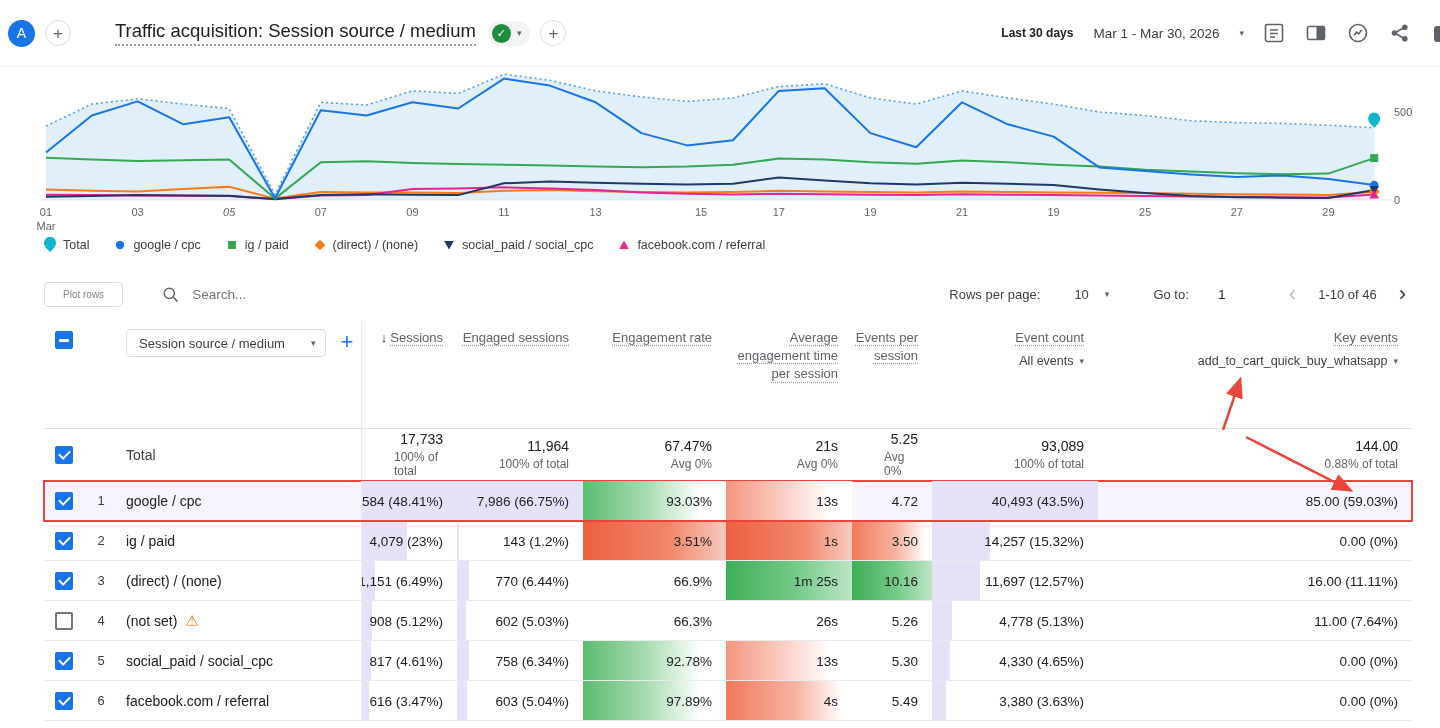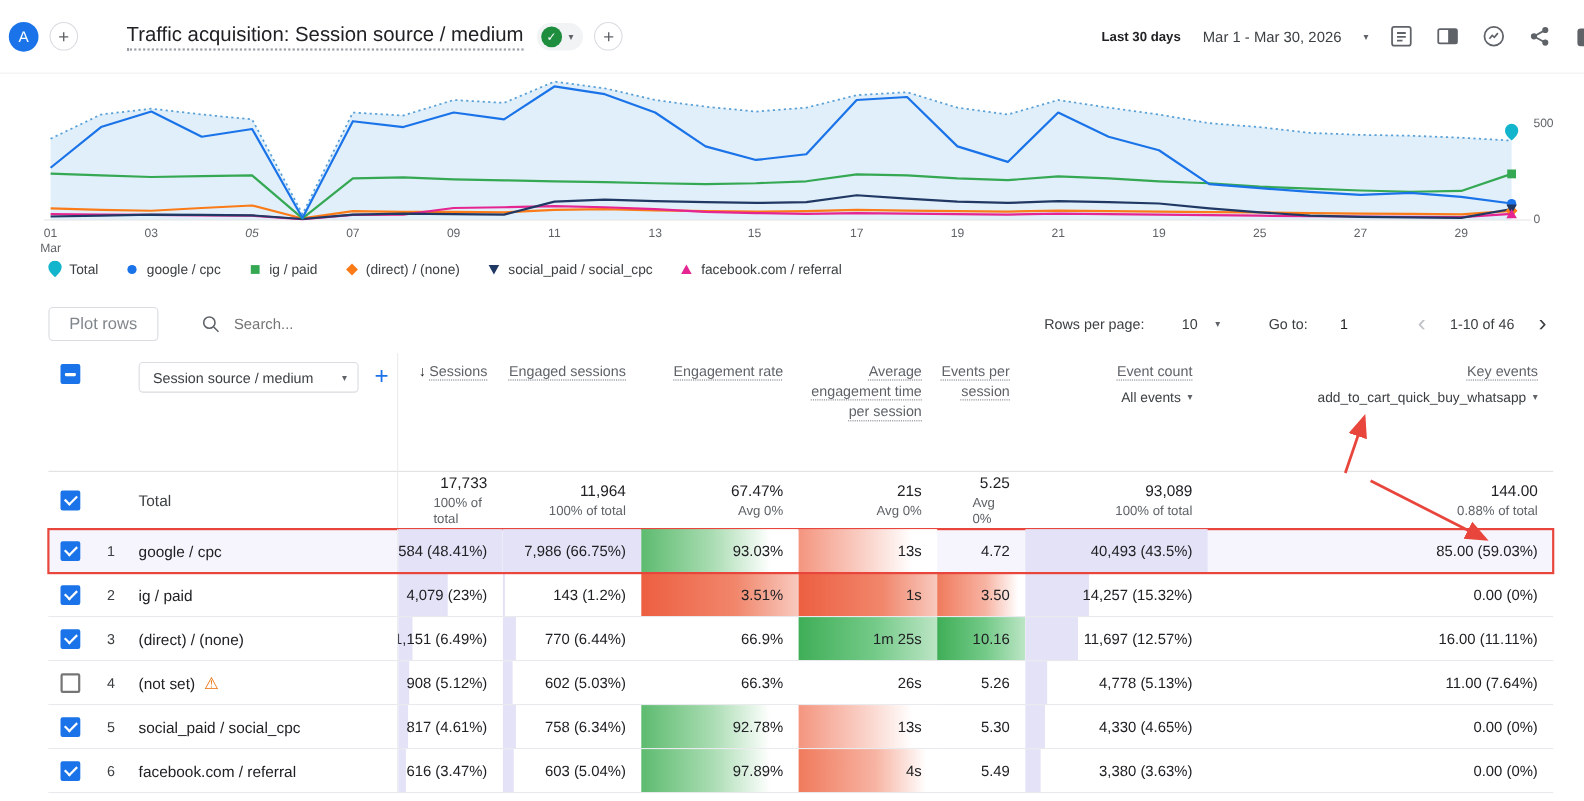--- a/index.html
+++ b/index.html
@@ -26,21 +26,21 @@
   
   .chart-sec{position:relative;height:196px;}
   .chart-sec > svg{position:absolute;left:0;top:0;}
   .ytick{position:absolute;left:1394px;font-size:11px;color:#5f6368;transform:translateY(-50%);}
   .xlab{position:absolute;top:138px;font-size:11px;color:#5f6368;transform:translateX(-50%);text-align:center;line-height:1.3;white-space:nowrap;}
   .legend{position:absolute;left:43px;top:170px;display:flex;gap:24px;align-items:center;}
   .legend-item{display:flex;align-items:center;gap:6px;font-size:12.5px;color:#3c4043;cursor:pointer;}
 
   
   .controls{display:flex;align-items:center;margin:14px 28px 0 44px;height:34px;}
-  .plot-rows{border:1px solid #dadce0;border-radius:4px;color:#80868b;font-size:15px;padding:6px 18px;background:#fff;cursor:pointer;}
+  .plot-rows{border:1px solid #dadce0;border-radius:4px;color:#80868b;font-size:10px;padding:6px 18px;background:#fff;cursor:pointer;}
   .search{display:flex;align-items:center;gap:12px;margin-left:38px;}
   .search svg{width:19px;height:19px;stroke:#5f6368;fill:none;stroke-width:1.8;}
   .search input{border:none;outline:none;font-size:13.5px;width:220px;color:#202124;font-family:inherit;}
   .controls-right{margin-left:auto;display:flex;align-items:center;font-size:13px;color:#3c4043;}
   .ctl-gap-s{margin-left:16px;} .ctl-gap-m{margin-left:34px;} .ctl-gap-l{margin-left:44px;}
   .goto-input{width:34px;border:none;outline:none;font-size:13px;color:#202124;font-family:inherit;text-align:center;}
   .chev{font-size:22px;line-height:1;cursor:pointer;padding:0 6px;}
   .chev.disabled{color:#bdc1c6;cursor:default;}
   .chev.active{color:#3c4043;}
 
@@ -178,21 +178,21 @@
   <span class="ytick" style="top:45px">500</span>
   <span class="ytick" style="top:133px">0</span>
   <div id="x-axis">
       <span class="xlab" style="left: 46px;">01<br>Mar</span>
       <span class="xlab" style="left: 137.6px;">03</span>
       <span class="xlab" style="left: 229.2px; font-style: italic;">05</span>
       <span class="xlab" style="left: 320.8px;">07</span>
       <span class="xlab" style="left: 412.4px;">09</span>
       <span class="xlab" style="left: 504px;">11</span>
       <span class="xlab" style="left: 595.6px;">13</span>
-      <span class="xlab" style="left: 686px;">15</span>
+      <span class="xlab" style="left: 701px;">15</span>
       <span class="xlab" style="left: 778.8px;">17</span>
       <span class="xlab" style="left: 870.4px;">19</span>
       <span class="xlab" style="left: 962px;">21</span>
       <span class="xlab" style="left: 1053.6px;">19</span>
       <span class="xlab" style="left: 1145.2px;">25</span>
       <span class="xlab" style="left: 1236.8px;">27</span>
       <span class="xlab" style="left: 1328.4px;">29</span>
     </div>
   <div class="legend" id="legend">
       <div class="legend-item">

